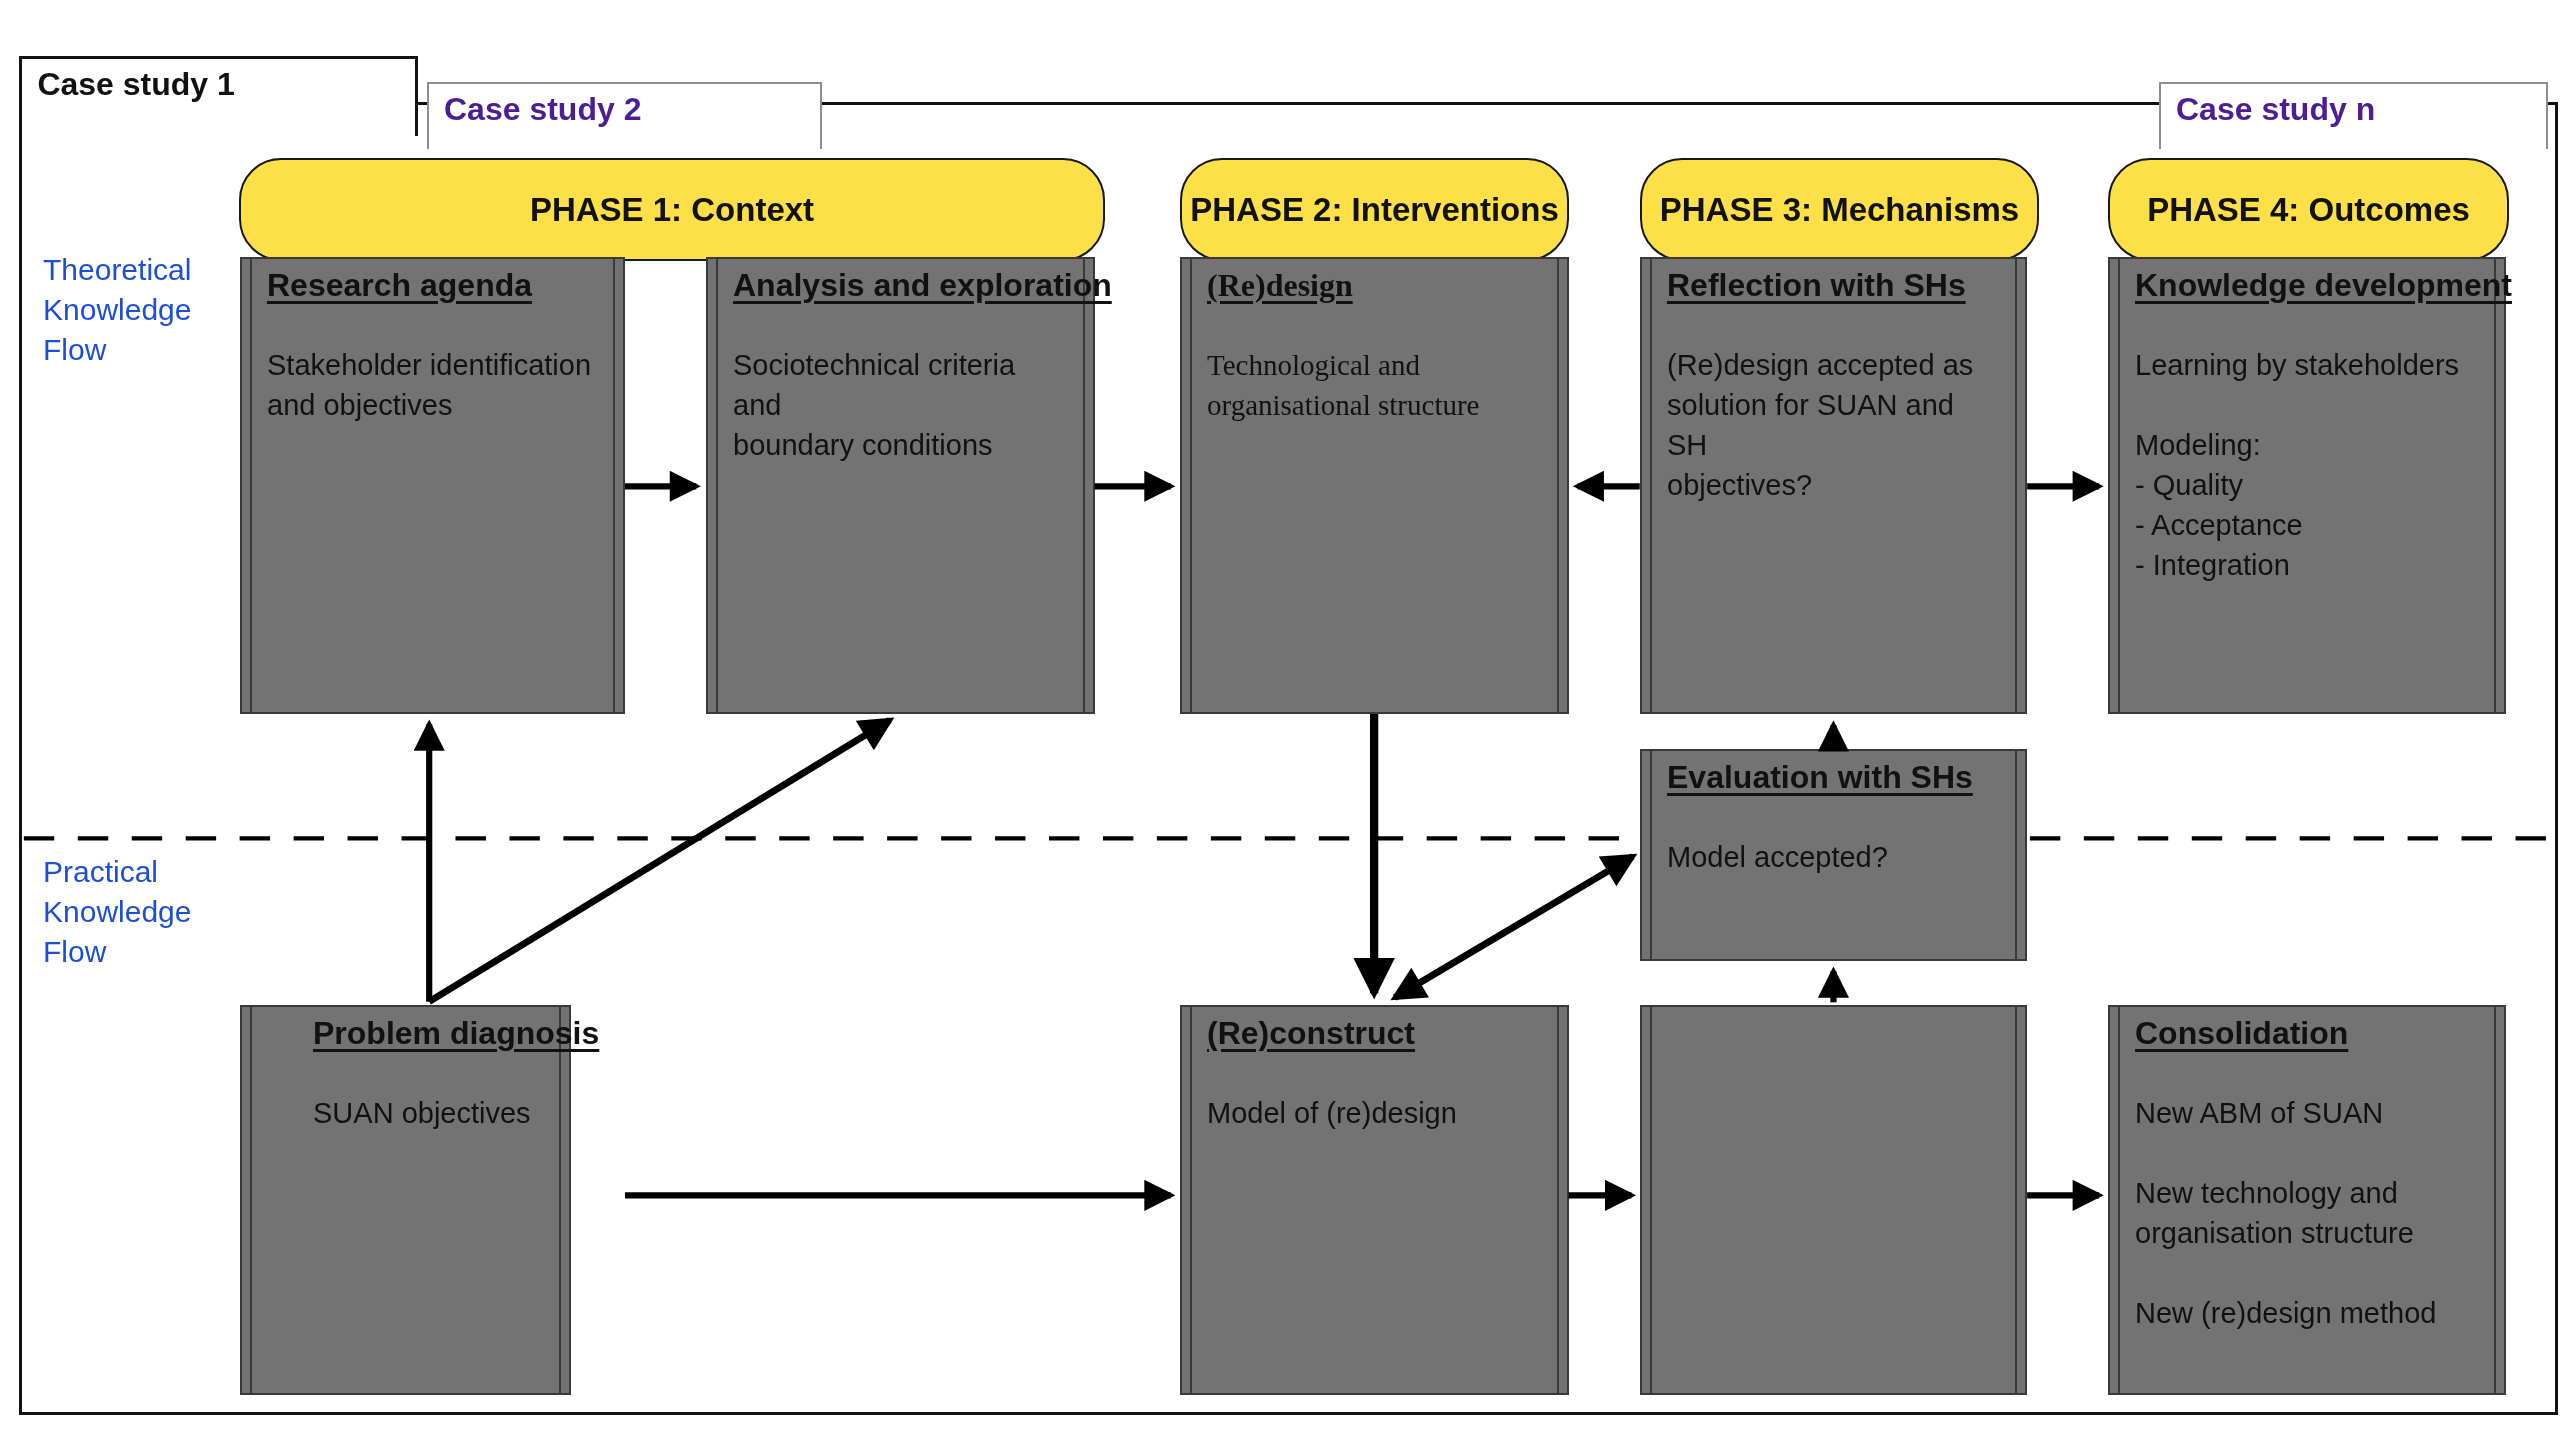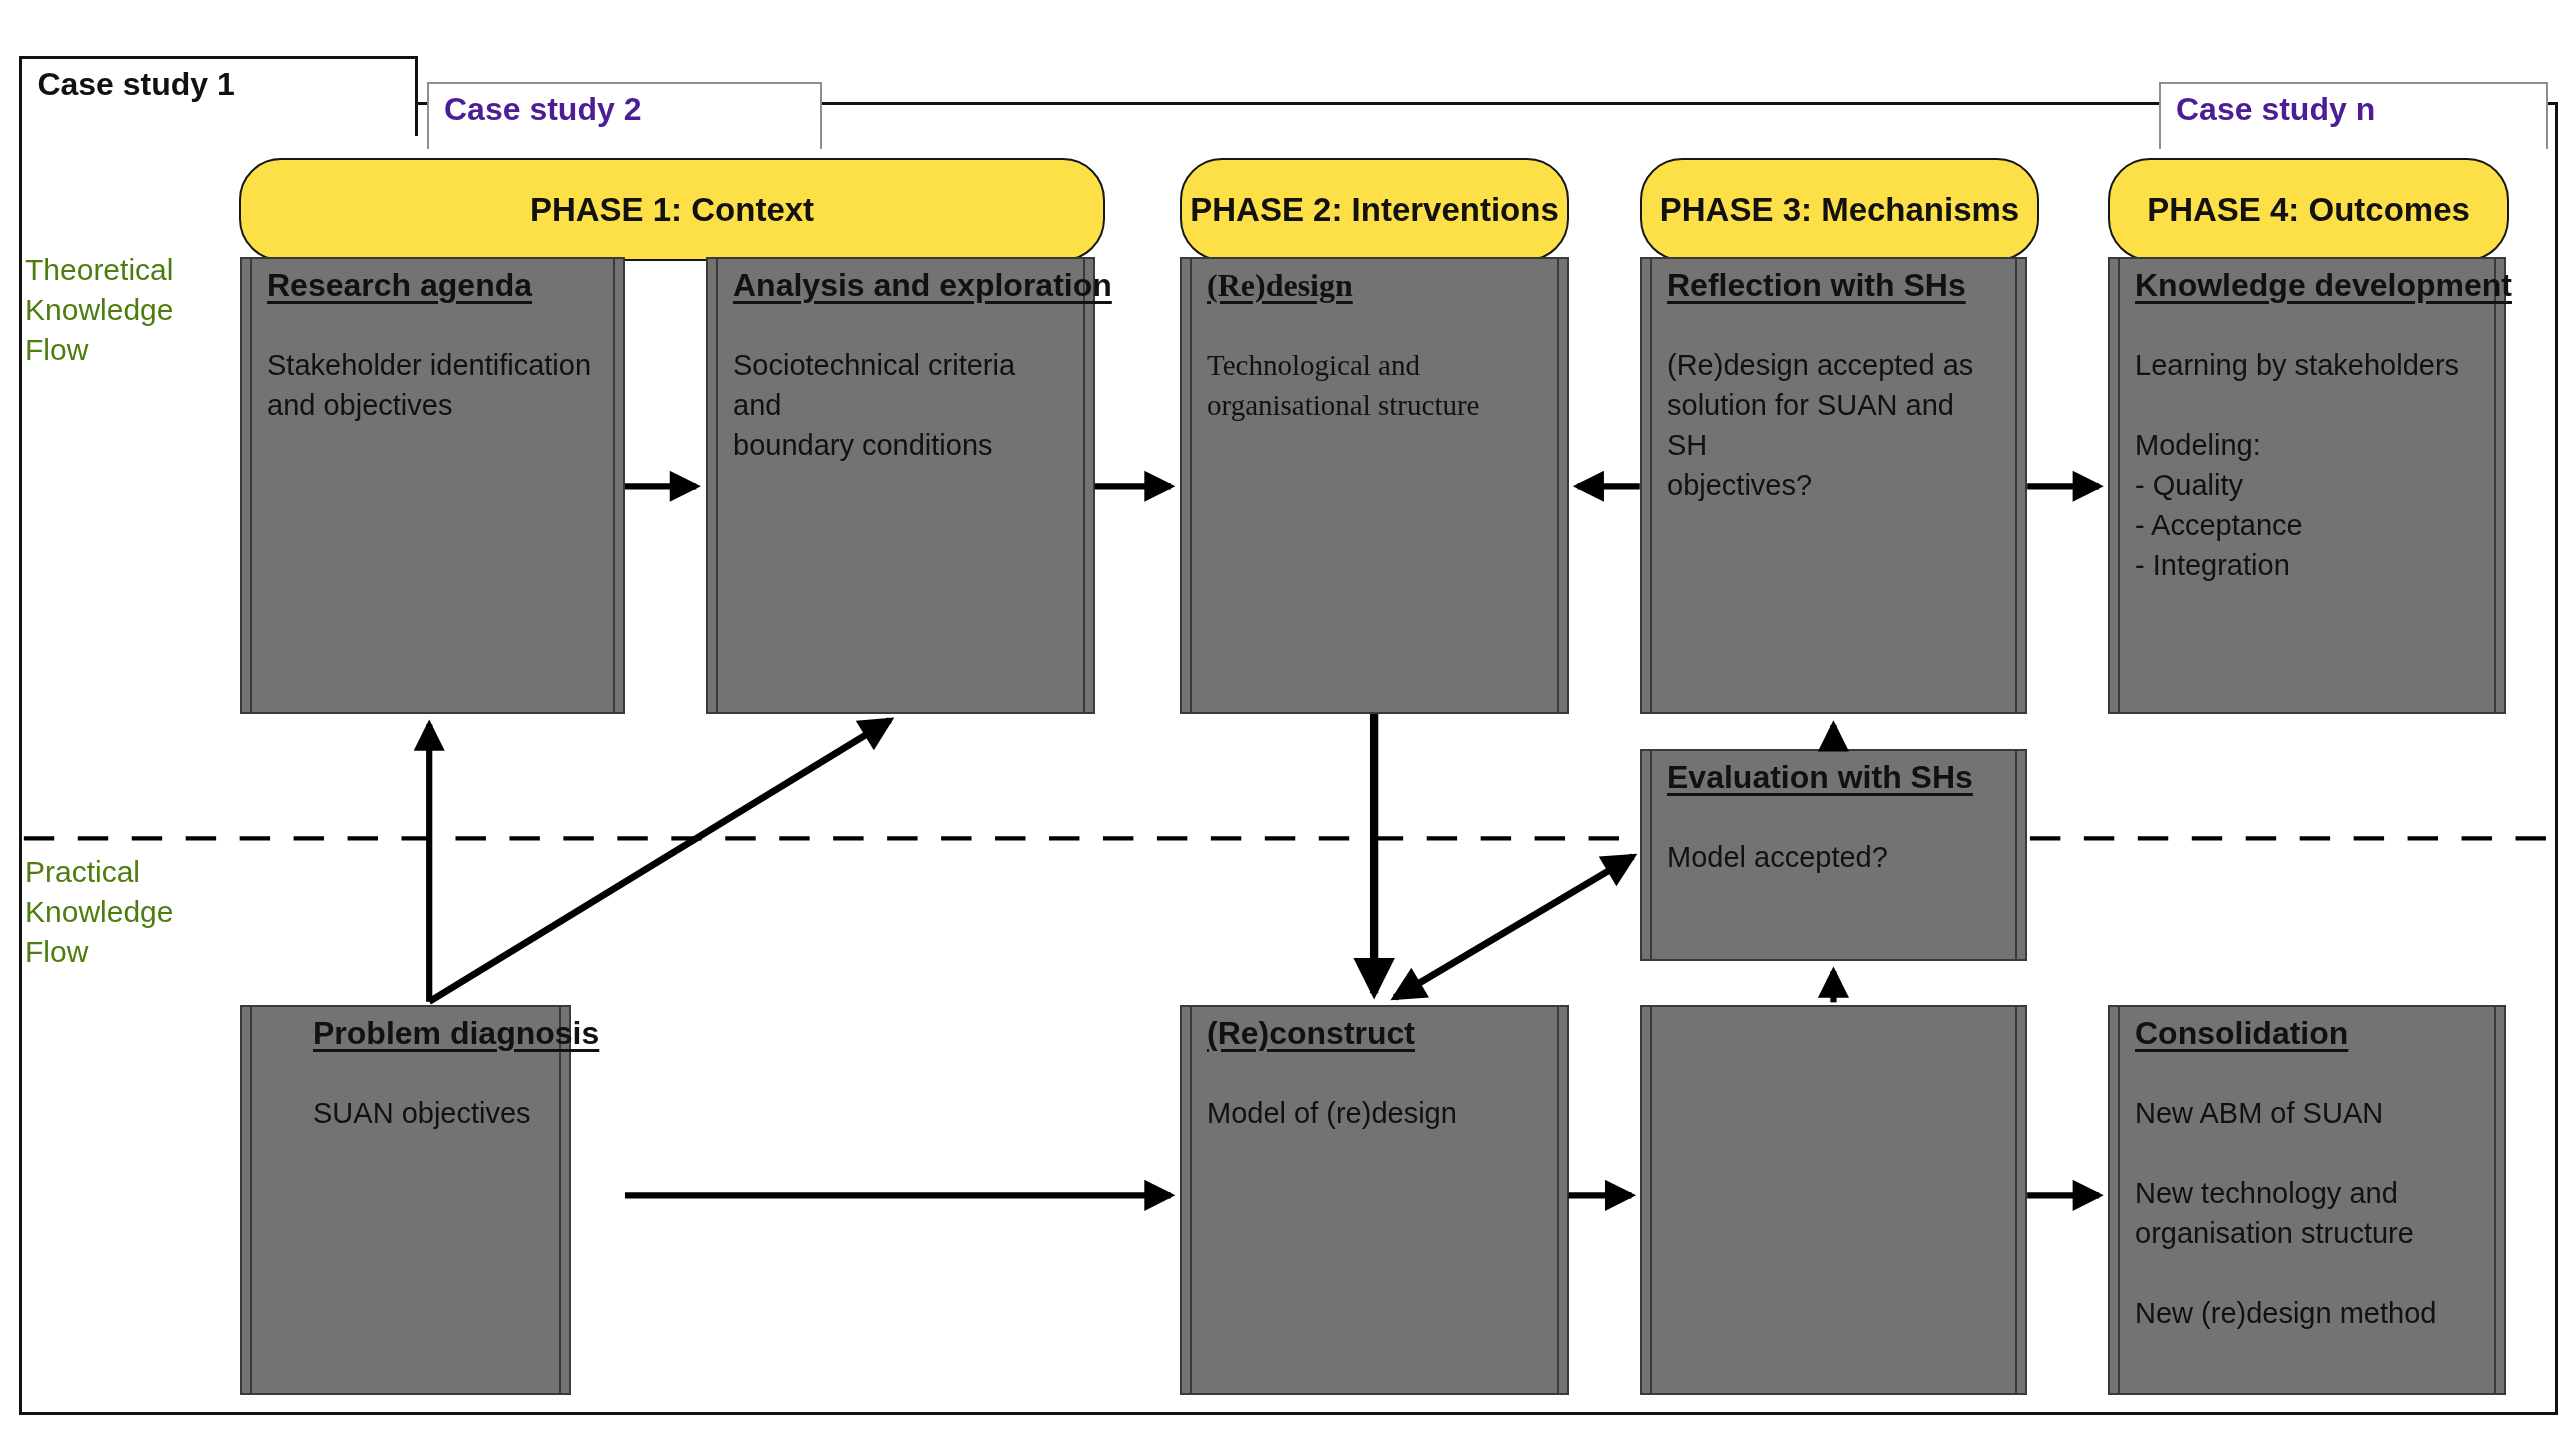--- a/index.html
+++ b/index.html
@@ -22,22 +22,22 @@
   
   .pill{position:absolute;top:158px;height:103px;box-sizing:border-box;z-index:2;
         border:2.8px solid #161616;border-radius:42px;background:#fde047;
         display:flex;align-items:center;justify-content:center;
         font-weight:bold;font-size:33px;white-space:nowrap;}
   #pill1{left:239px;width:866px;}
   #pill2{left:1180px;width:389px;}
   #pill3{left:1640px;width:399px;}
   #pill4{left:2108px;width:401px;}
   
-  .flowlabel{position:absolute;left:25px;width:201px;z-index:2;
-             font-size:30px;line-height:40px;white-space:pre-line;color:#4d7c0f;}
+  .flowlabel{position:absolute;left:43px;width:201px;z-index:2;
+             font-size:30px;line-height:40px;white-space:pre-line;color:#1d4ed8;}
   #theoretical{top:250px;}
   #practical{top:852px;}
   
   .pbox{position:absolute;box-sizing:border-box;background:#737373;z-index:2;
         border:2.8px solid #3a3a3a;}
   .pbox .bars{position:absolute;top:0;bottom:0;left:7.6px;right:7.6px;
         border-left:2.1px solid #3a3a3a;border-right:2.1px solid #3a3a3a;pointer-events:none;}
   .pbox .inner{position:relative;padding:5.5px 23.5px 0 25px;}
   .pbox .title{font-weight:bold;font-size:32px;line-height:40px;
         text-decoration:underline;text-decoration-thickness:2.8px;text-underline-offset:4.8px;

